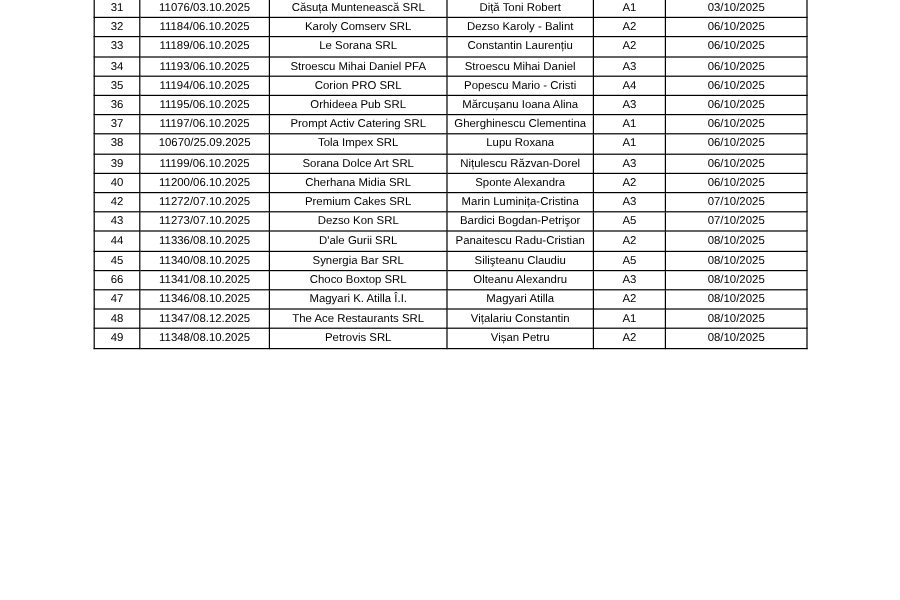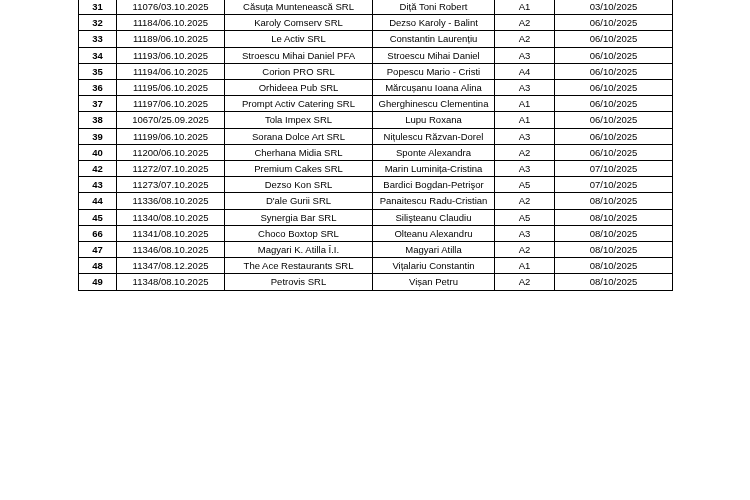--- a/index.html
+++ b/index.html
@@ -39,21 +39,21 @@
     vertical-align: middle;
     padding: 2px 2px;
     word-wrap: break-word;
   }
   col.c-nr { width: 38px; }
   col.c-doc { width: 108px; }
   col.c-name { width: 148px; }
   col.c-person { width: 122px; }
   col.c-code { width: 60px; }
   col.c-date { width: 118px; }
-  .cell-nr { font-weight: bold; margin-left: 33px; }
+  .cell-nr { font-weight: normal; margin-left: 33px; }
 </style>
 </head>
 <body>
 
 <div class="page">
   <div class="table-wrap">
     <table class="reg">
       <colgroup>
         <col class="c-nr">
         <col class="c-doc">
@@ -75,21 +75,21 @@
           <td class="cell-nr">32</td>
           <td>11184/06.10.2025</td>
           <td>Karoly Comserv SRL</td>
           <td>Dezso Karoly - Balint</td>
           <td>A2</td>
           <td>06/10/2025</td>
         </tr>
         <tr>
           <td class="cell-nr">33</td>
           <td>11189/06.10.2025</td>
-          <td>Le Activ SRL</td>
+          <td>Le Sorana SRL</td>
           <td>Constantin Laurențiu</td>
           <td>A2</td>
           <td>06/10/2025</td>
         </tr>
         <tr>
           <td class="cell-nr">34</td>
           <td>11193/06.10.2025</td>
           <td>Stroescu Mihai Daniel PFA</td>
           <td>Stroescu Mihai Daniel</td>
           <td>A3</td>

